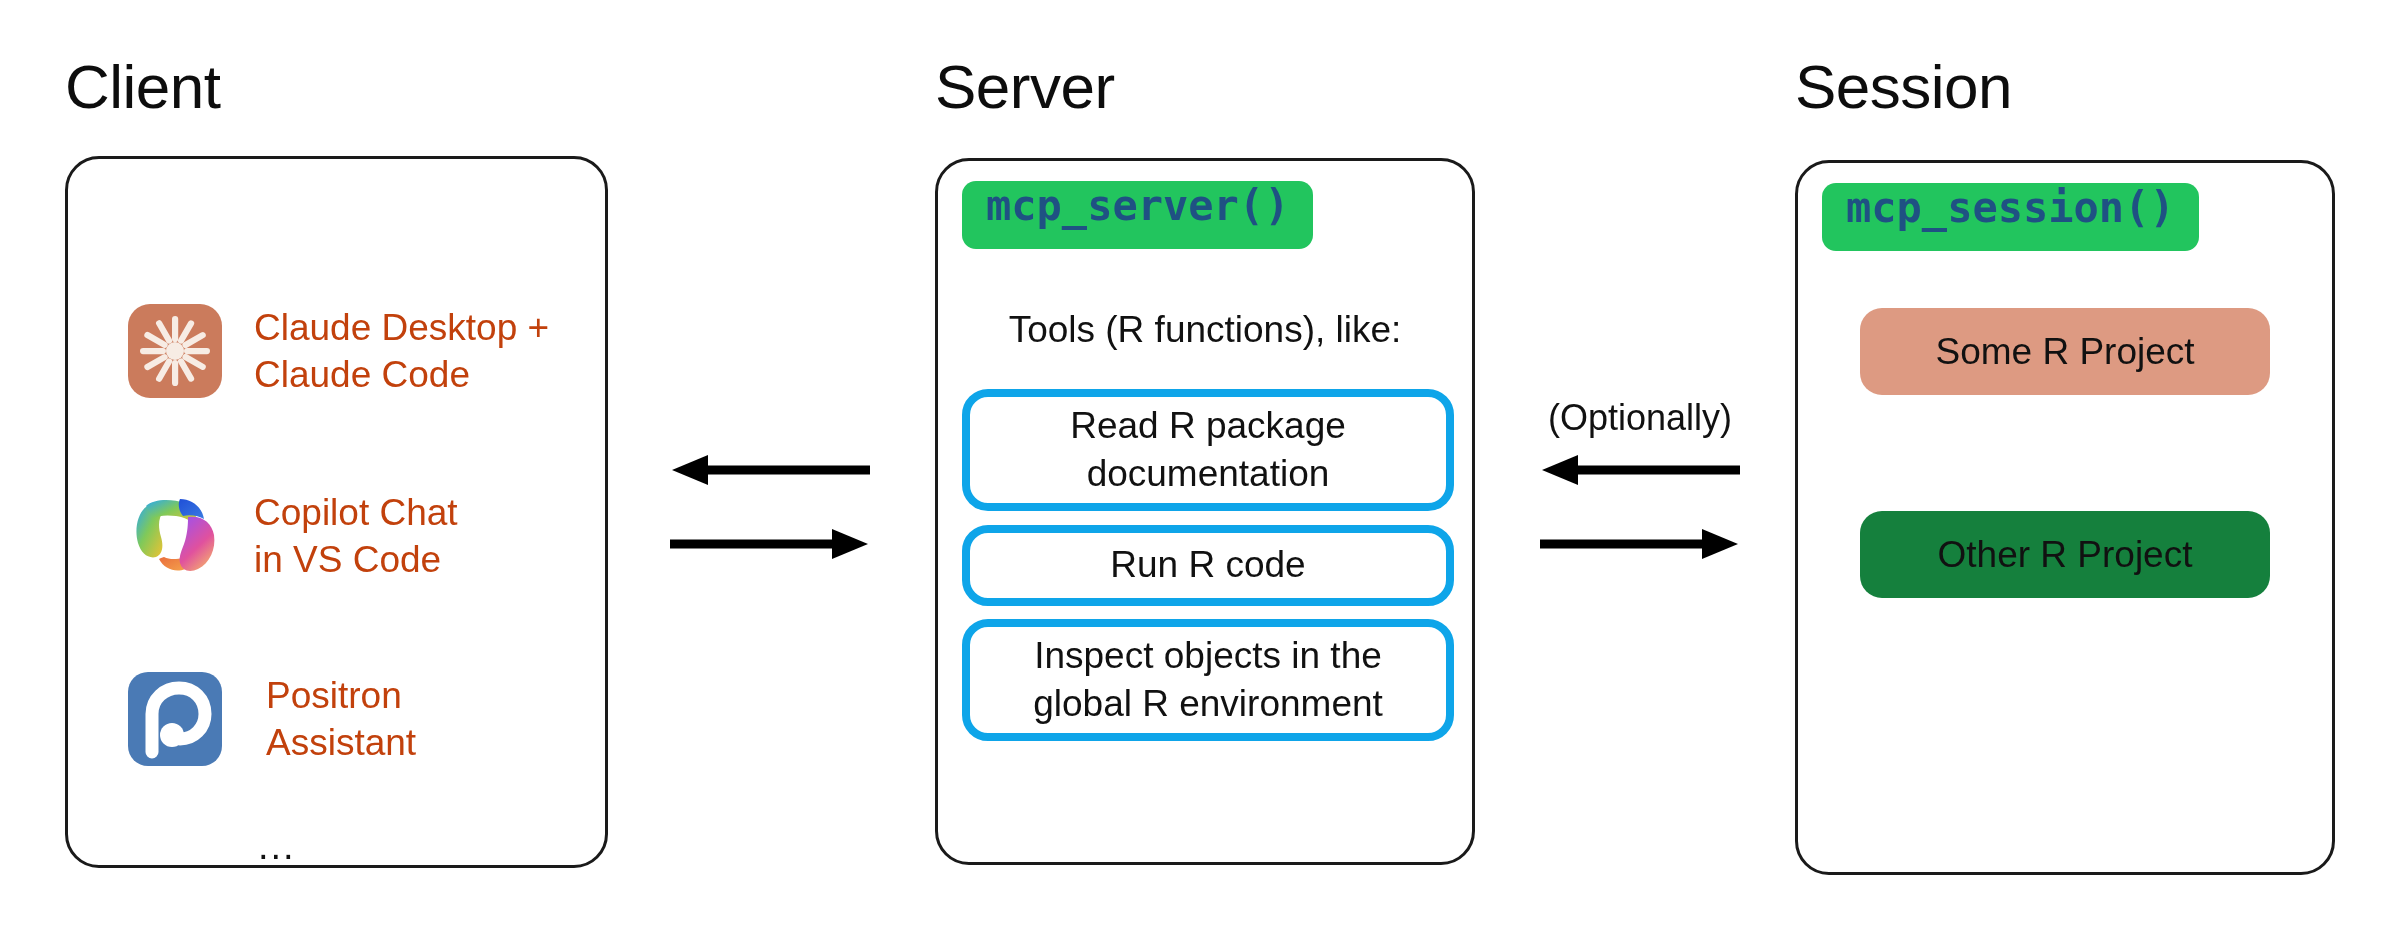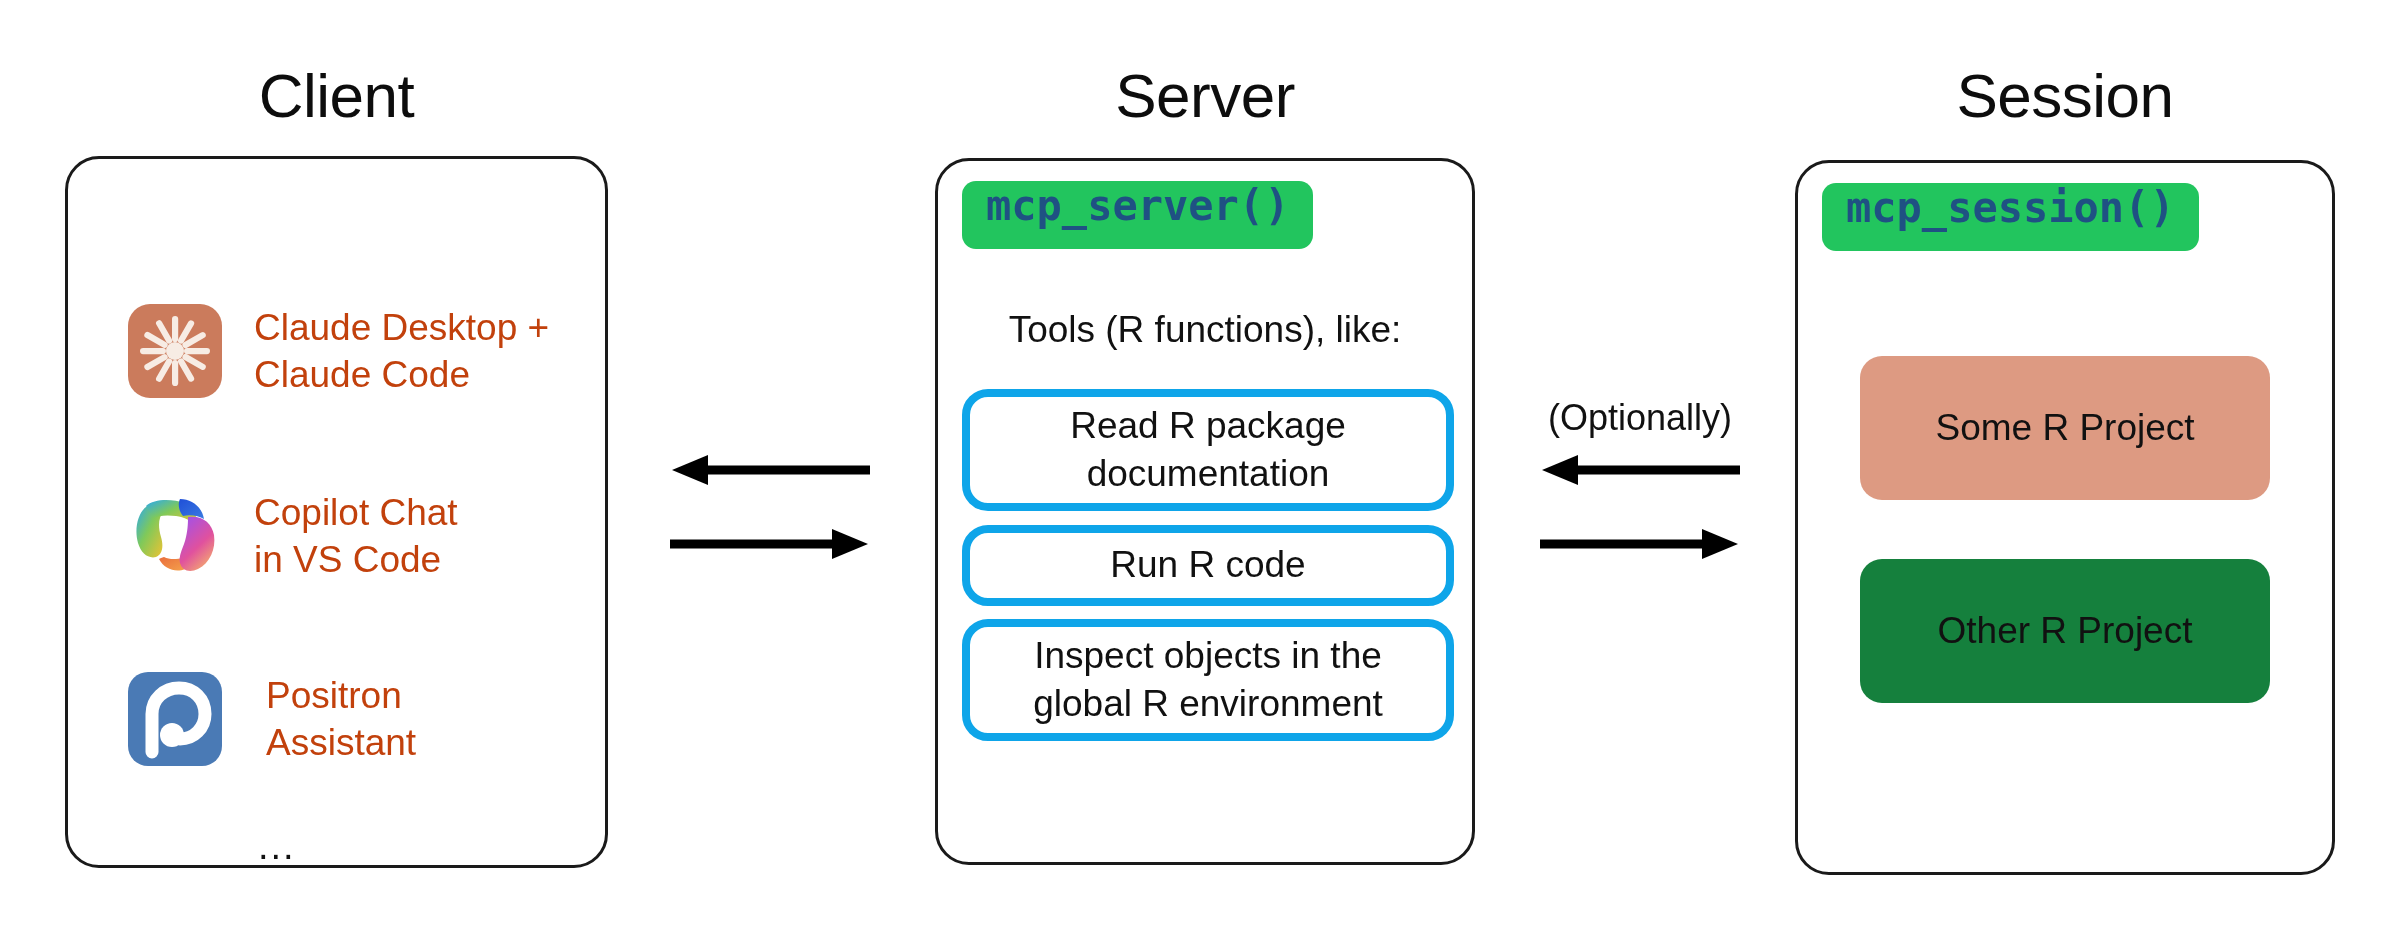--- a/index.html
+++ b/index.html
@@ -18,27 +18,26 @@
 
   .stage {
     position: relative;
     width: 2400px;
     height: 946px;
   }
 
   
   .col-title {
     position: absolute;
-    text-align: center;
+    text-align: left;
     font-size: 62px;
     font-weight: 400;
     letter-spacing: -0.5px;
     color: #0d0d0d;
     line-height: 1;
-    margin-top: 9px;
   }
   #title-client  { left: 65px;   width: 543px; top: 56px; }
   #title-server  { left: 935px;  width: 540px; top: 56px; }
   #title-session { left: 1795px; width: 540px; top: 56px; }
 
   
   .panel {
     position: absolute;
     background: #ffffff;
     border: 3px solid #1a1a1a;
@@ -135,29 +134,28 @@
   }
   #tool-0 { top: 228px; height: 122px; }
   #tool-1 { top: 364px; height: 81px; }
   #tool-2 { top: 458px; height: 122px; }
 
   
   .project-box {
     position: absolute;
     left: 62px;
     width: 410px;
-    height: 144px;
+    height: 87px;
     border-radius: 22px;
     display: flex;
     align-items: center;
     justify-content: center;
     font-size: 37px;
     color: #111111;
     box-sizing: border-box;
-    margin-top: 48px;
   }
   #project-0 { top: 145px; background: #dd9a82; }
   #project-1 { top: 348px; background: #15803d; }
 
   
   .arrow-group { position: absolute; }
   #arrows-left  { left: 670px;  top: 455px; width: 200px; }
   #arrows-right { left: 1540px; top: 455px; width: 200px; }
 
   .arrow { display: block; }

